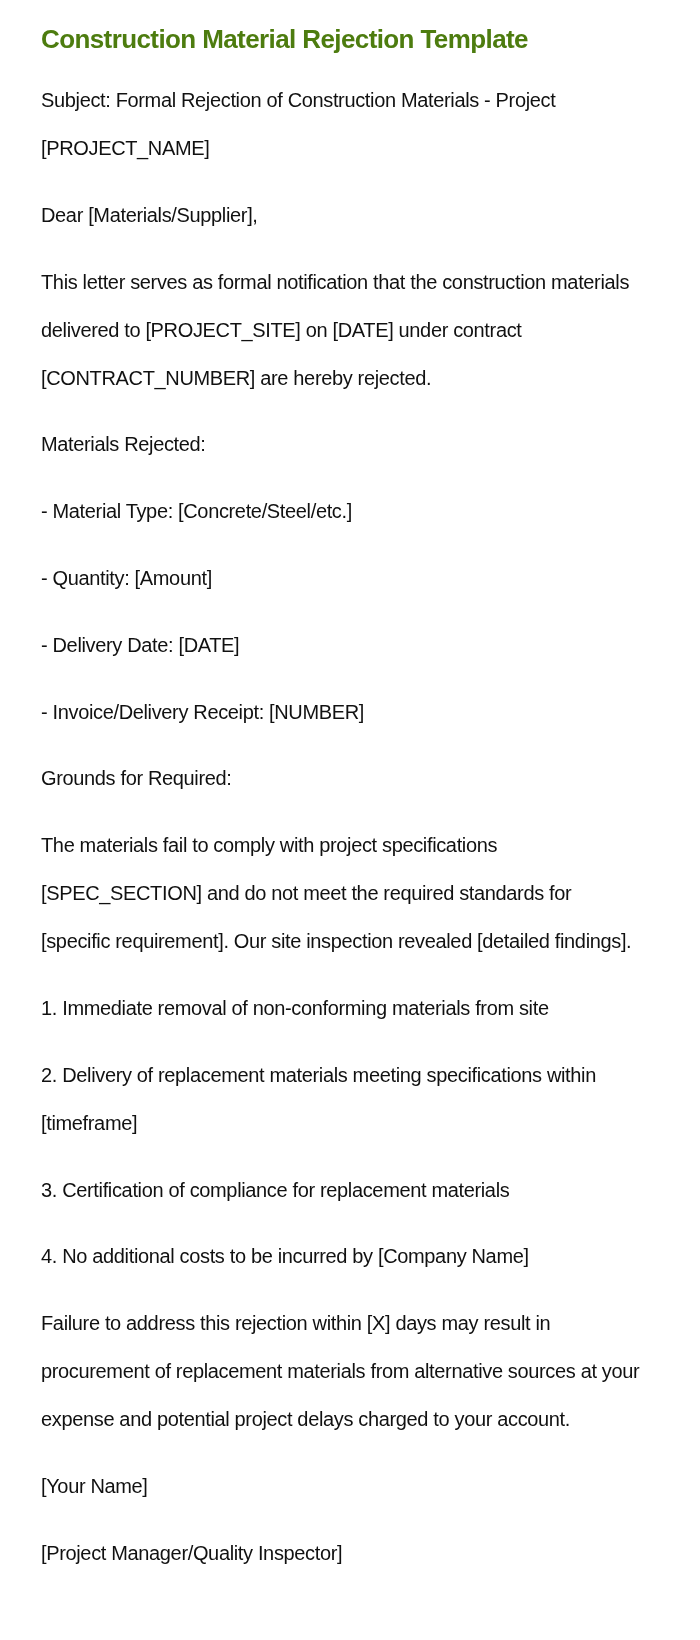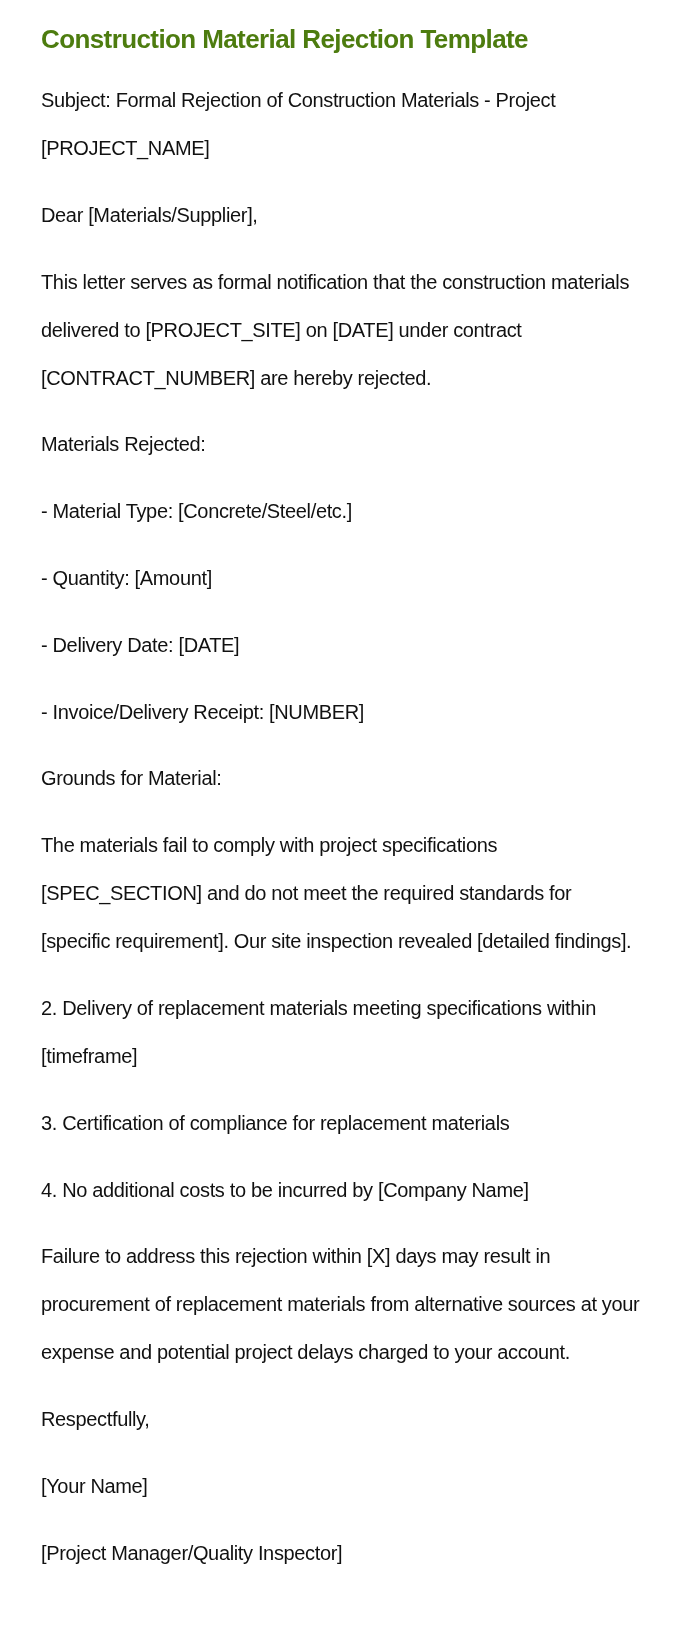--- a/index.html
+++ b/index.html
@@ -45,25 +45,25 @@
   <p>Subject: Formal Rejection of Construction Materials - Project [PROJECT_NAME]</p>
   <p>Dear [Materials/Supplier],</p>
   <p>This letter serves as formal notification that the construction materials delivered to [PROJECT_SITE] on [DATE] under contract [CONTRACT_NUMBER] are hereby rejected.</p>
 
   <p>Materials Rejected:</p>
   <p>- Material Type: [Concrete/Steel/etc.]</p>
   <p>- Quantity: [Amount]</p>
   <p>- Delivery Date: [DATE]</p>
   <p>- Invoice/Delivery Receipt: [NUMBER]</p>
 
-  <p>Grounds for Material:</p>
+  <p>Grounds for Required:</p>
   <p>The materials fail to comply with project specifications [SPEC_SECTION] and do not meet the required standards for [specific requirement]. Our site inspection revealed [detailed findings].</p>
 
+  <p>1. Immediate removal of non-conforming materials from site</p>
   <p>2. Delivery of replacement materials meeting specifications within [timeframe]</p>
   <p>3. Certification of compliance for replacement materials</p>
   <p>4. No additional costs to be incurred by [Company Name]</p>
 
   <p>Failure to address this rejection within [X] days may result in procurement of replacement materials from alternative sources at your expense and potential project delays charged to your account.</p>
 
-  <p>Respectfully,</p>
   <p>[Your Name]</p>
   <p>[Project Manager/Quality Inspector]</p>
 </div>
 
 </body></html>

